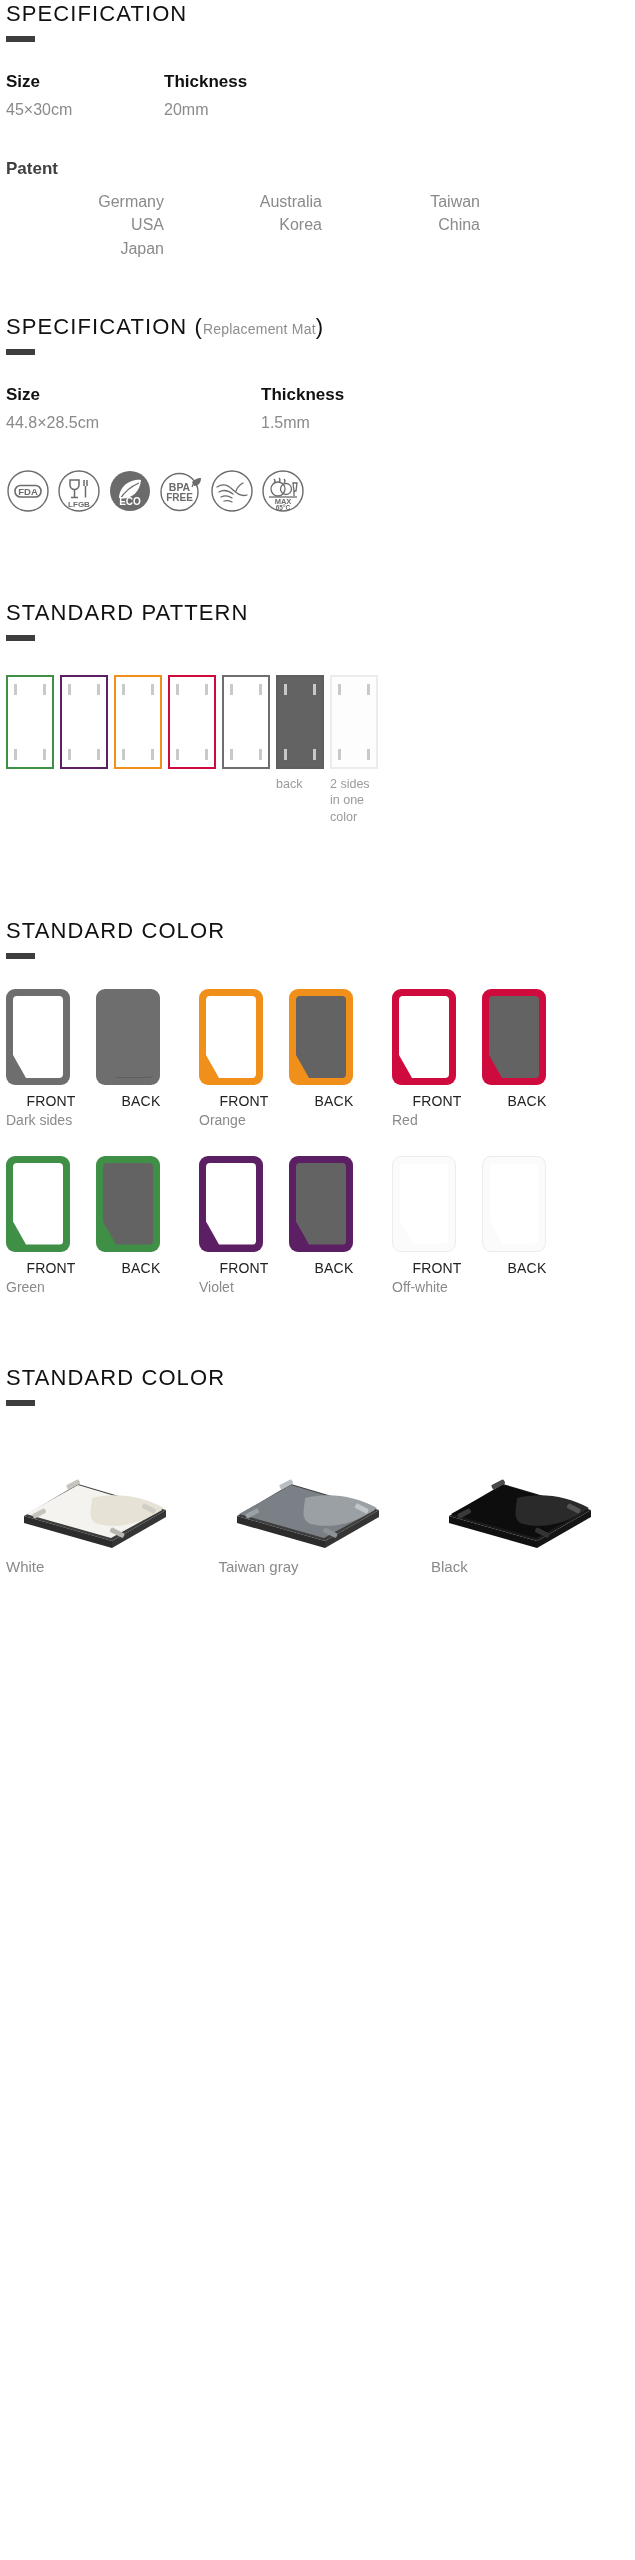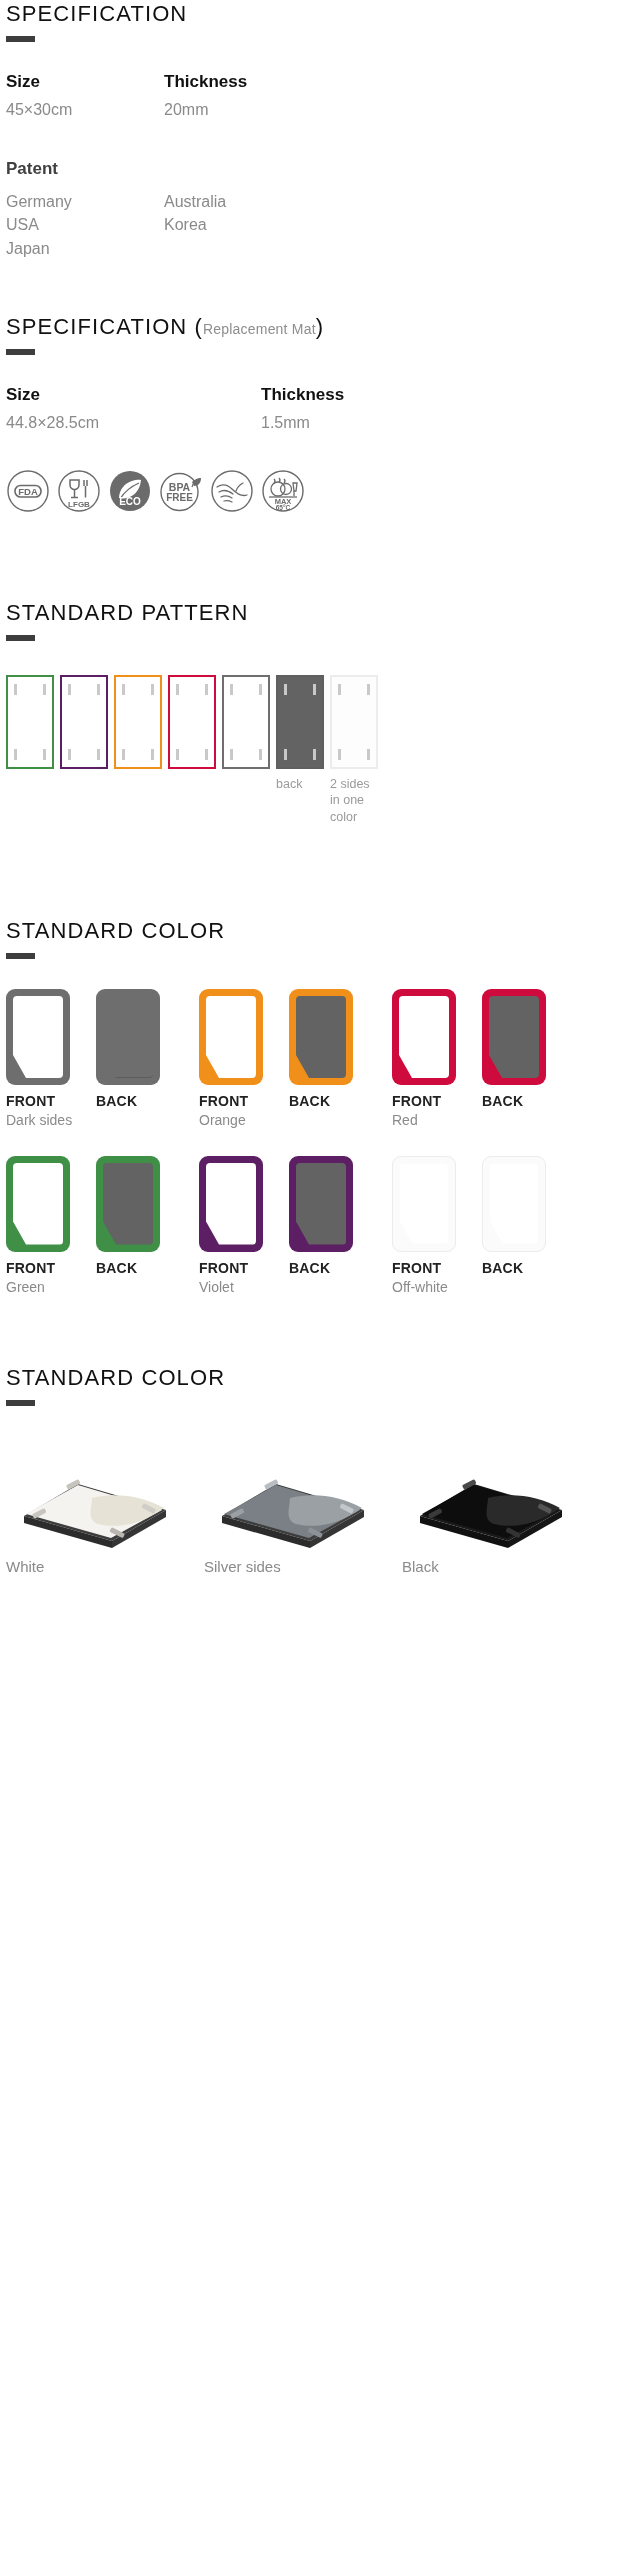--- a/index.html
+++ b/index.html
@@ -39,21 +39,21 @@
   .spec-head {
     font-size: 17px; font-weight: bold; color: #111;
   }
   .spec-val {
     font-size: 16px; color: #8a8a8a; margin-top: 9px;
   }
 
   .patent-head { font-size: 17px; font-weight: bold; color: #404040; }
   .patent-grid { display: flex; margin-top: 11px; }
   .patent-col { width: 158px; }
-  .patent-item { font-size: 16px; color: #8a8a8a; line-height: 1.45; }
+  .patent-item { font-size: 16px; color: #8a8a8a; line-height: 1.45; text-align: right; }
 
   
   .badges { display: flex; gap: 7px; align-items: center; }
   .badge { width: 44px; height: 44px; }
 
   
   .pattern-row { display: flex; gap: 6px; align-items: flex-start; }
   .pattern-cell { width: 48px; }
   .swatch {
     width: 48px; height: 94px; position: relative;
@@ -78,36 +78,37 @@
   .color-item { width: 90px; }
   .mat {
     width: 64px; height: 96px; border-radius: 9px;
     position: relative; overflow: hidden;
   }
   .mat .inner {
     position: absolute; left: 7px; top: 7px; right: 7px; bottom: 7px;
     border-radius: 4px;
   }
   .face-label {
-    font-size: 14px; font-weight: bold; color: #222; margin-top: 8px;
+    font-size: 14px; font-weight: normal; color: #222; margin-top: 8px;
     letter-spacing: .2px;
+    text-align: center;
   }
   .color-name {
     font-size: 14px; color: #8a8a8a; margin-top: 3px; line-height: 1.25;
   }
 
   
   .hero {
     background: #ebebeb;
     width: 623px; height: 290px;
     position: relative; overflow: hidden;
   }
 
   
-  .matcolor-row { display: flex; }
+  .matcolor-row { display: flex; justify-content: space-between; }
   .matcolor-cell { width: 198px; }
   .matcolor-label { font-size: 15px; color: #8a8a8a; margin-top: 4px; }
 </style>
 </head>
 <body>
 
 <div class="page">
 
   <div style="padding-top:2px">
     <div class="sec-title">SPECIFICATION</div>
@@ -128,20 +129,24 @@
       <div class="patent-head">Patent</div>
       <div class="patent-grid">
         <div class="patent-col">
           <div class="patent-item">Germany</div>
           <div class="patent-item">USA</div>
           <div class="patent-item">Japan</div>
         </div>
         <div class="patent-col">
           <div class="patent-item">Australia</div>
           <div class="patent-item">Korea</div>
+        </div>
+        <div class="patent-col">
+          <div class="patent-item">Taiwan</div>
+          <div class="patent-item">China</div>
         </div>
       </div>
     </div>
   </div>
 
   <div style="margin-top:55px">
     <div class="sec-title"><span>SPECIFICATION (</span><span class="muted">Replacement Mat</span><span>)</span></div>
     <div class="sec-rule"></div>
 
     <div class="spec-row" style="margin-top:30px">
@@ -436,21 +441,21 @@
           <path d="M18 76 L72 44 L160 70 L106 101 Z" fill="#3d3d3d"></path>
           <path d="M18 76 L18 83 L106 108 L106 101 Z" fill="#2c2c2c"></path>
           <path d="M106 101 L106 108 L160 77 L160 70 Z" fill="#353535"></path>
           <path d="M20 74 L72 45 L156 70 L105 98 Z" fill="#7a8085"></path>
           <path d="M86 58 C110 52 136 56 158 68 C136 84 112 89 92 84 C80 80 86 66 86 58 Z" fill="#9aa0a4"></path>
           <rect x="60" y="42" width="14" height="5" rx="1.5" fill="#b9bec2" transform="rotate(-28 67 44)"></rect>
           <rect x="26" y="71" width="14" height="5" rx="1.5" fill="#9aa0a4" transform="rotate(-28 33 73)"></rect>
           <rect x="136" y="66" width="14" height="5" rx="1.5" fill="#c2c7cb" transform="rotate(27 143 68)"></rect>
           <rect x="104" y="90" width="15" height="5" rx="1.5" fill="#8d9296" transform="rotate(27 111 92)"></rect>
         </svg>
-        <div class="matcolor-label">Silver sides</div>
+        <div class="matcolor-label">Taiwan gray</div>
       </div>
 
       <div class="matcolor-cell">
         <svg viewBox="0 0 190 110" width="190" height="110">
           <path d="M18 76 L72 44 L160 70 L106 101 Z" fill="#1a1a1a"></path>
           <path d="M18 76 L18 83 L106 108 L106 101 Z" fill="#111111"></path>
           <path d="M106 101 L106 108 L160 77 L160 70 Z" fill="#151515"></path>
           <path d="M20 74 L72 45 L156 70 L105 98 Z" fill="#0d0d0d"></path>
           <path d="M86 58 C110 52 136 56 158 68 C136 84 112 89 92 84 C80 80 86 66 86 58 Z" fill="#2a2a2a"></path>
           <rect x="60" y="42" width="14" height="5" rx="1.5" fill="#4a4a4a" transform="rotate(-28 67 44)"></rect>

